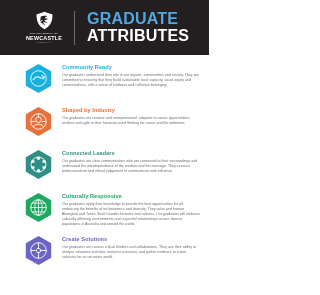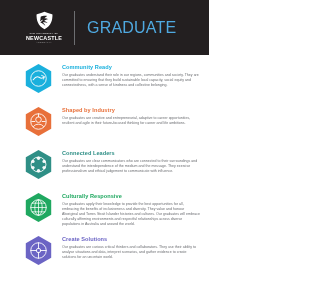--- a/index.html
+++ b/index.html
@@ -54,21 +54,21 @@
     width: 1px;
     height: 34px;
     background: #6d6e71;
     margin: 0 12px 0 10px;
     flex: none;
   }
   .title-block { display: flex; flex-direction: column; justify-content: center; }
   .title-line-1 {
     color: #4fa9e0;
     font-size: 16px;
-    font-weight: normal;
+    font-weight: bold;
     line-height: 16px;
     letter-spacing: 0.2px;
   }
   .title-line-2 {
     color: #ffffff;
     font-size: 16px;
     font-weight: bold;
     line-height: 17px;
     letter-spacing: 0.2px;
   }
@@ -122,20 +122,21 @@
         <div class="logo-line-1">THE UNIVERSITY OF</div>
         <div class="logo-line-2">NEWCASTLE</div>
         <div class="logo-line-3">AUSTRALIA</div>
       </div>
     </div>
 
     <div class="header-divider"></div>
 
     <div class="title-block">
       <div class="title-line-1">GRADUATE</div>
+      <div class="title-line-2">ATTRIBUTES</div>
     </div>
   </div>
 
   <div class="sections" id="sections">
       <div class="section">
         <div class="icon-wrap">
        <svg class="hex-icon" viewBox="0 0 100 100">
          <path d="M50 3 L91 26.5 L91 73.5 L50 97 L9 73.5 L9 26.5 Z" fill="#1ab0dd"></path>
          <circle cx="50" cy="50" r="25" fill="none" stroke="rgba(255,255,255,0.95)" stroke-width="3"></circle>
               <path d="M33 54 C40 44 46 42 52 46 C58 50 64 50 68 45" fill="none" stroke="rgba(255,255,255,0.95)" stroke-width="3.5" stroke-linecap="round"></path>

